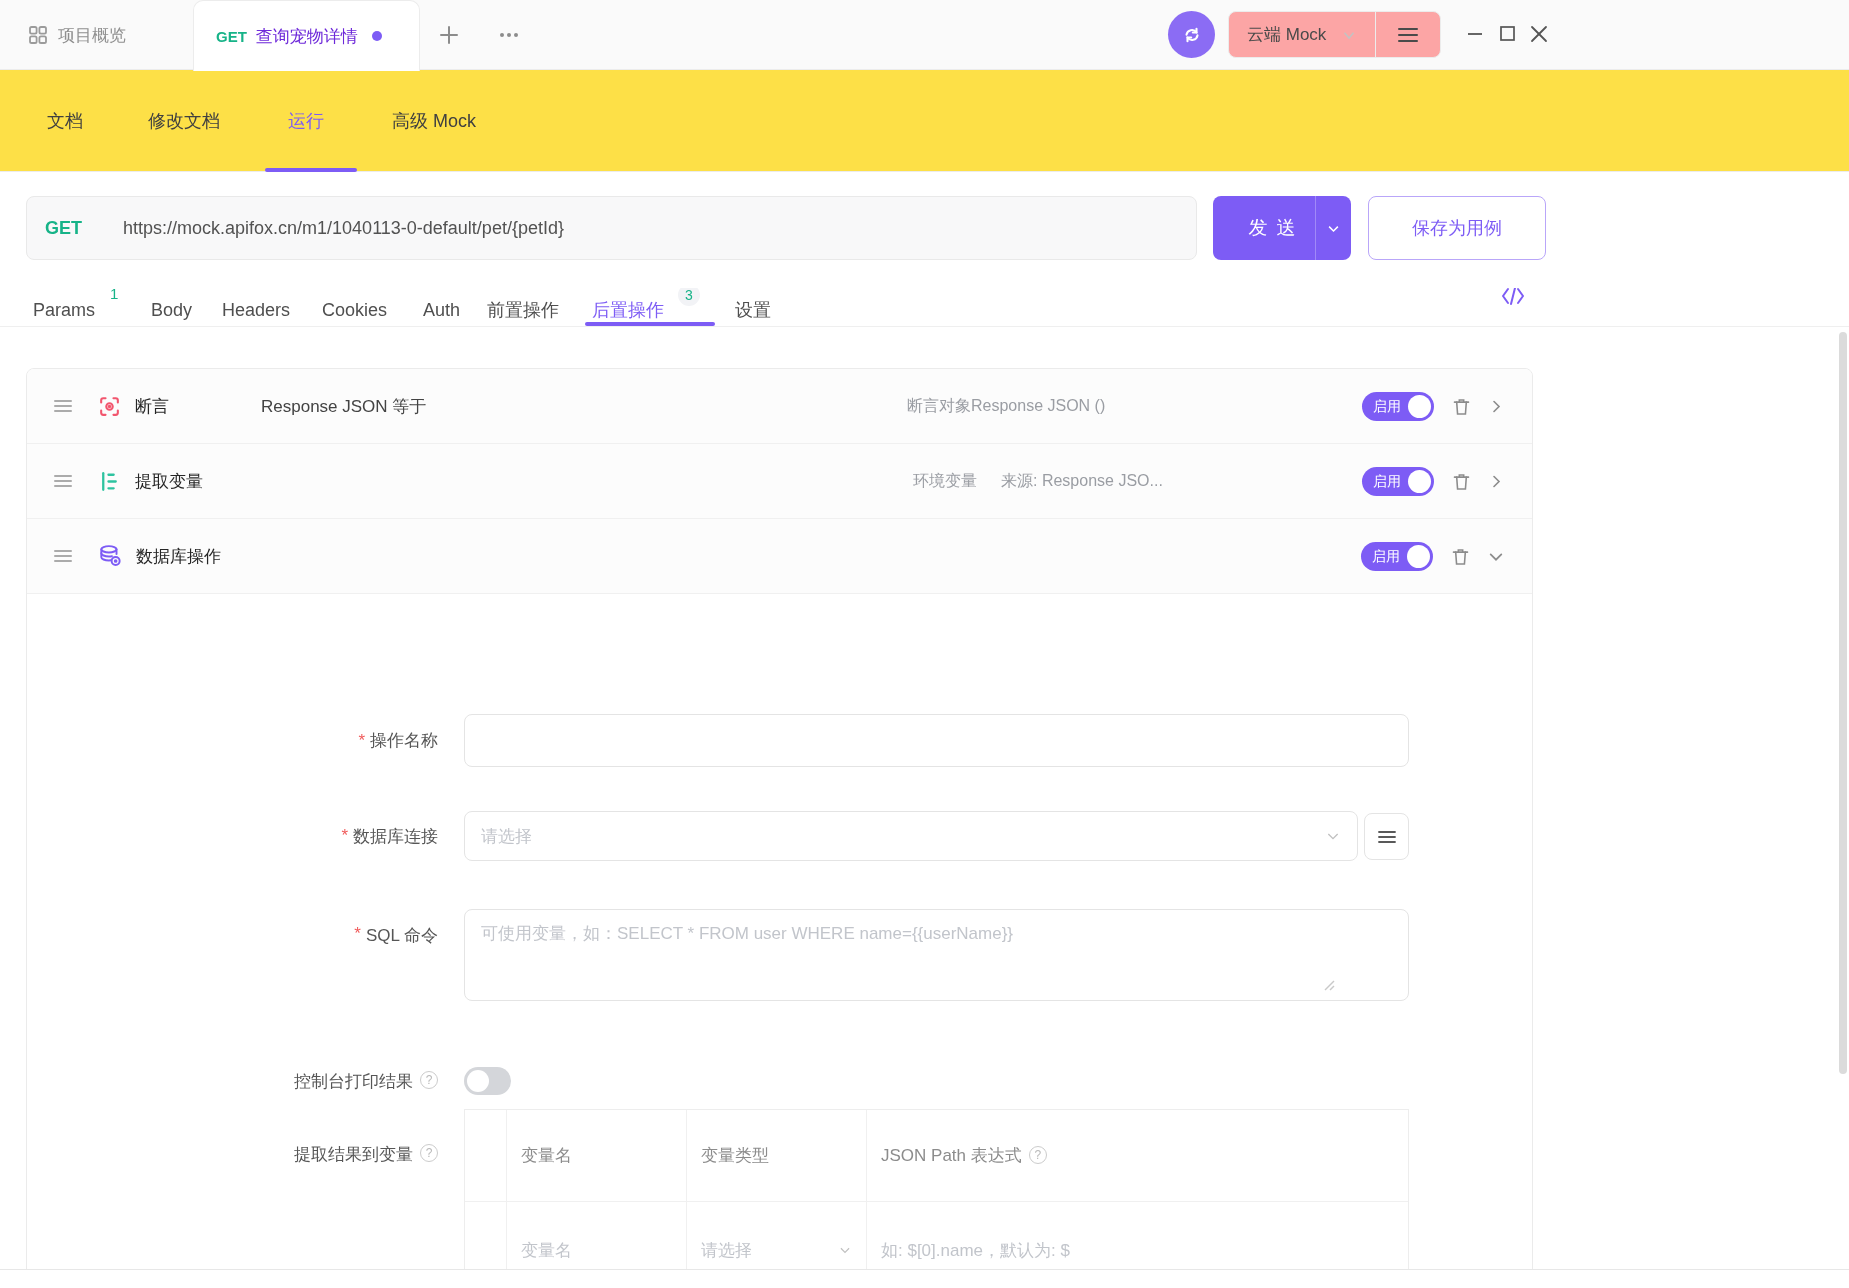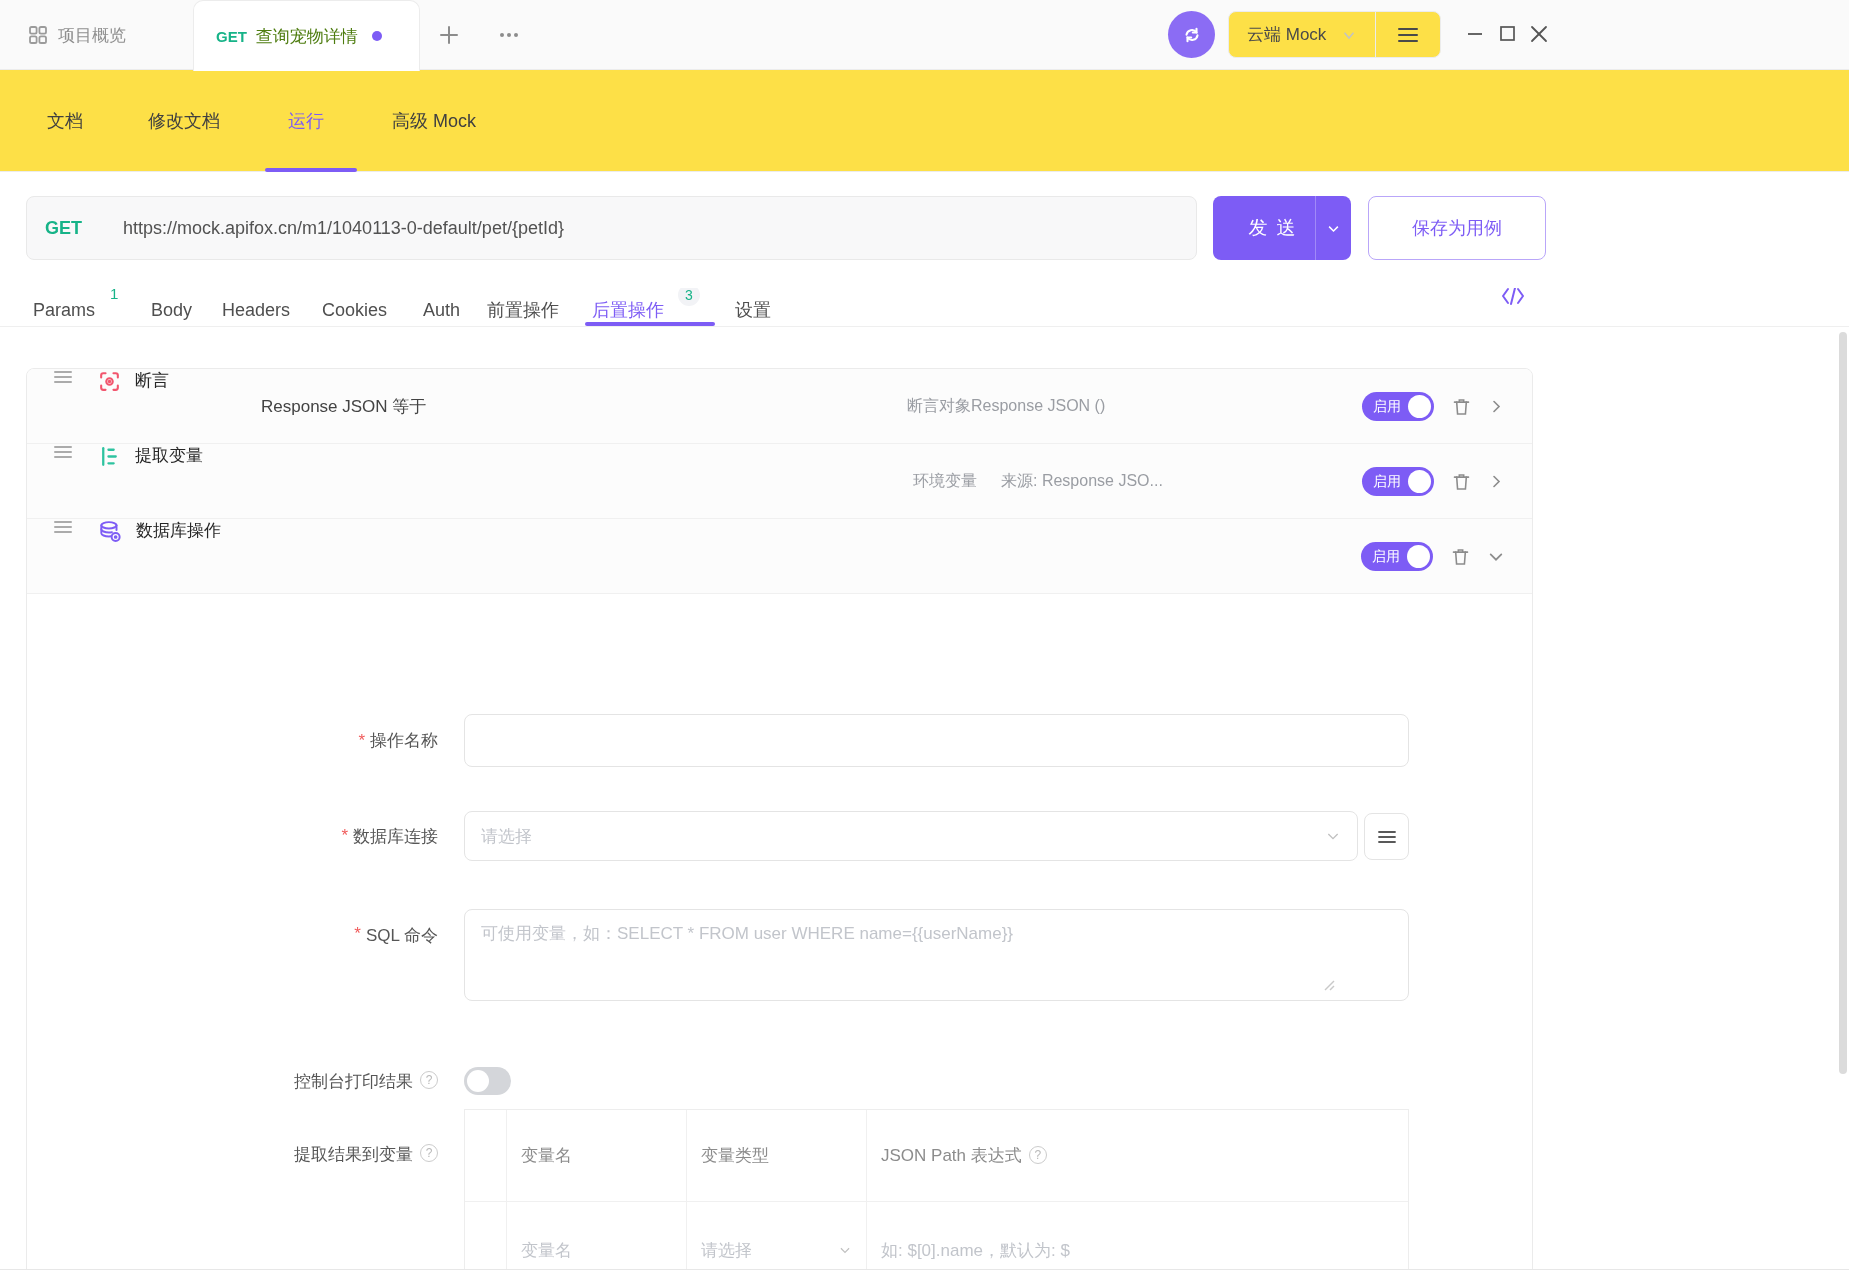--- a/index.html
+++ b/index.html
@@ -8,26 +8,26 @@
 
   
   .topbar { position:absolute; left:0; top:0; width:1849px; height:70px;
     background:#fafafa; border-bottom:1px solid #ececec; z-index:4; }
   .home-tab { position:absolute; left:28px; top:0; height:70px; display:flex; align-items:center; gap:10px;
     color:#8f8f8f; font-size:17px; cursor:pointer; }
   .doc-tab { position:absolute; left:193px; top:0; width:227px; height:71px; background:#fff;
     border:1px solid #ececec; border-bottom:none; border-radius:10px 10px 0 0;
     display:flex; align-items:center; padding-left:22px; z-index:5; }
   .doc-tab .method { color:#17b388; font-weight:bold; font-size:15px; }
-  .doc-tab .title { margin-left:9px; font-size:17px; color:#4d7c0f; font-weight:500; }
+  .doc-tab .title { margin-left:9px; font-size:17px; color:#6d28d9; font-weight:500; }
   .doc-tab .dot { margin-left:14px; width:10px; height:10px; border-radius:50%; background:#7d5cf5; }
   .icon-btn { position:absolute; top:0; height:70px; display:flex; align-items:center; cursor:pointer; }
   .sync-btn { position:absolute; left:1168px; top:11px; width:47px; height:47px; border-radius:50%;
     background:#8b6cf4; display:flex; align-items:center; justify-content:center; cursor:pointer; }
-  .env-box { position:absolute; left:1228px; top:11px; width:213px; height:47px; background:#fde047;
+  .env-box { position:absolute; left:1228px; top:11px; width:213px; height:47px; background:#fca5a5;
     border:1px solid #ececec; border-radius:8px; display:flex; align-items:center; }
   .env-box .env-label { margin-left:18px; font-size:17px; color:#4a4a4a; }
   .env-box .env-chev { margin-left:14px; display:flex; }
   .env-box .divider { width:1px; height:47px; background:#ececec; margin-left:17px; }
   .env-box .menu { flex:1; display:flex; align-items:center; justify-content:center; cursor:pointer; }
   .winctl { position:absolute; top:22px; display:flex; align-items:center; cursor:pointer; }
 
   
   .navrow { position:absolute; left:0; top:70px; width:1849px; height:102px; background:#fde047;
     border-bottom:1px solid #ececec; z-index:3; }
@@ -62,21 +62,21 @@
   .rbadge-circle { position:absolute; top:16px; width:22px; height:22px; border-radius:50%;
     background:#f2f3f6; color:#17b388; font-size:14px; display:flex; align-items:center; justify-content:center; }
   .rt-underline { position:absolute; left:585px; bottom:0; width:130px; height:4px;
     background:#7d5cf5; border-radius:2px; }
   .code-icon { position:absolute; left:1500px; top:16px; cursor:pointer; }
 
   
   .card { position:absolute; left:26px; top:368px; width:1507px; border:1px solid #ebebeb;
     border-radius:8px; background:#fff; z-index:1; overflow:hidden; }
   .step-row { position:relative; height:75px; background:#fcfcfc; border-bottom:1px solid #f0f0f0;
-    display:flex; align-items:flex-start; padding-left:26px; }
+    display:flex; align-items:center; padding-left:26px; }
   .step-row .handle { cursor:grab; display:flex; }
   .step-row .sicon { margin-left:24px; display:flex; }
   .step-row .stitle { margin-left:13px; font-size:17px; color:#262626; font-weight:500; }
   .mid { position:absolute; top:0; height:75px; display:flex; align-items:center; }
   .subtitle { left:234px; font-size:17px; color:#434343; }
   .meta { font-size:16px; color:#9a9da3; }
   .row-right { position:absolute; right:28px; top:0; height:75px; display:flex; align-items:center; gap:17px; }
   .toggle-on { width:72px; height:29px; border-radius:15px; background:#7d5cf5;
     display:flex; align-items:center; cursor:pointer; }
   .toggle-on .txt { color:#fff; font-size:14px; margin-left:11px; }

